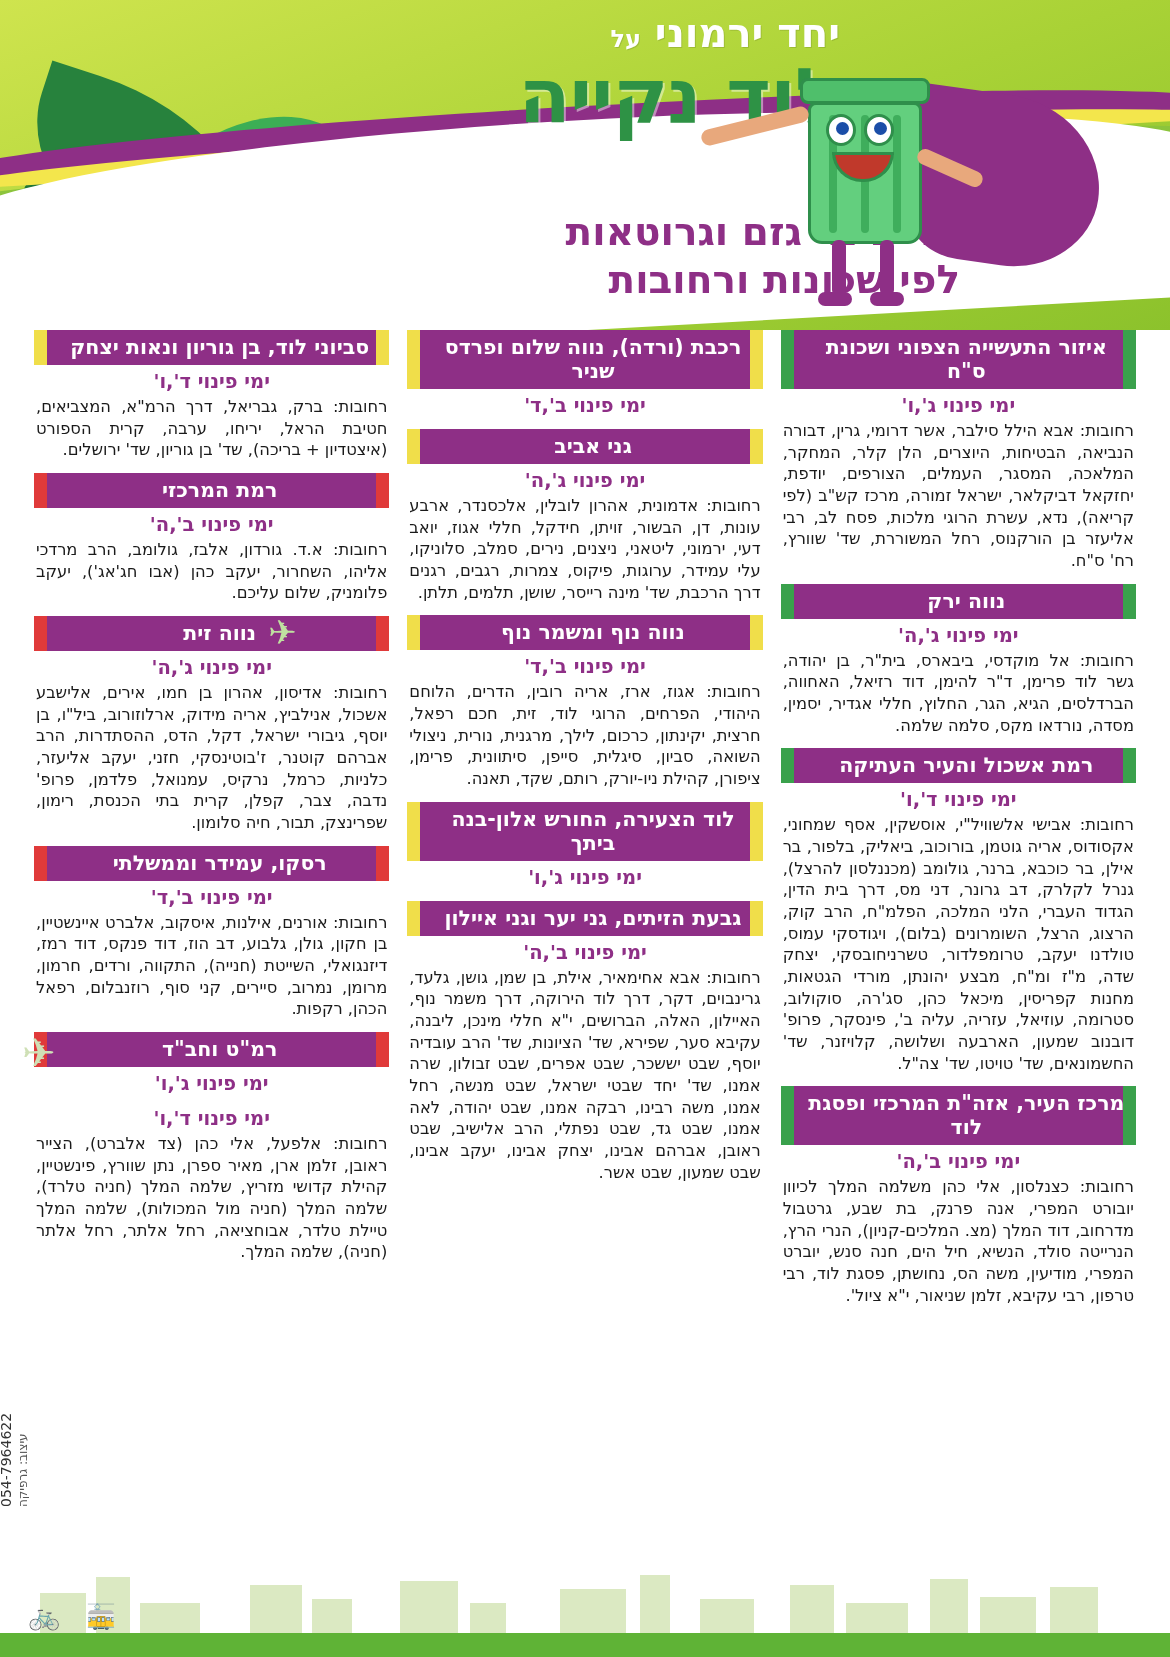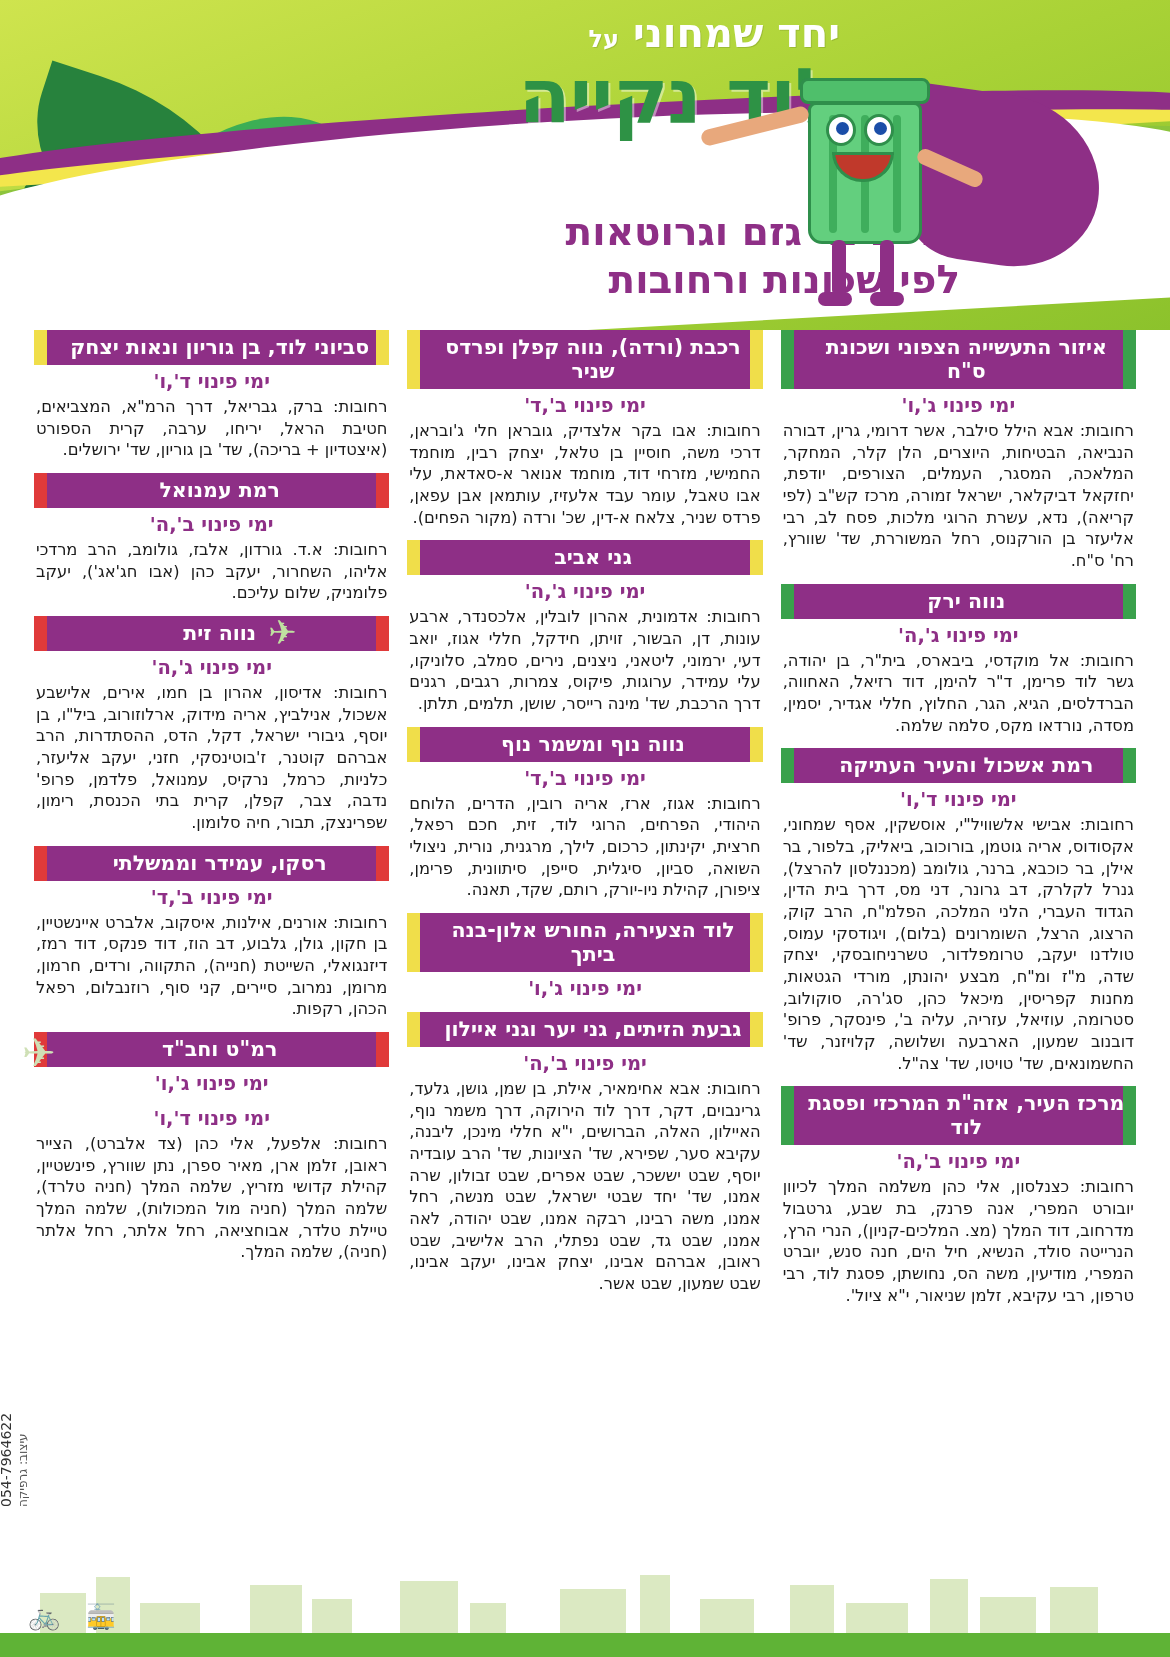--- a/index.html
+++ b/index.html
@@ -176,21 +176,21 @@
   <div class="leaf l4"></div>
   <div class="leaf l3"></div>
   <div class="leaf l2"></div>
 
   <div class="swoosh-purple"></div>
   <div class="swoosh-yellow"></div>
   <div class="swoosh-green"></div>
   <div class="swoosh"></div>
 
   <div class="title-top">
-    <span>יחד שמחוני</span>
+    <span>יחד ירמוני</span>
     <span class="small">על</span>
   </div>
   <div class="title-main">לוד נקייה</div>
 
   <div class="subtitle">
     <div>ימי פינוי גזם וגרוטאות</div>
     <div>לפי שכונות ורחובות</div>
   </div>
 
   <div class="mascot">
@@ -236,23 +236,22 @@
         <div class="streets">רחובות: אבישי אלשוויל"י, אוסשקין, אסף שמחוני, אקסודוס, אריה גוטמן, בורוכוב, ביאליק, בלפור, בר אילן, בר כוכבא, ברנר, גולומב (מכננלסון להרצל), גנרל לקלרק, דב גרונר, דני מס, דרך בית הדין, הגדוד העברי, הלני המלכה, הפלמ"ח, הרב קוק, הרצוג, הרצל, השומרונים (בלום), ויגודסקי עמוס, טולדנו יעקב, טרומפלדור, טשרניחובסקי, יצחק שדה, מ"ז ומ"ח, מבצע יהונתן, מורדי הגטאות, מחנות קפריסין, מיכאל כהן, סג'רה, סוקולוב, סטרומה, עוזיאל, עזריה, עליה ב', פינסקר, פרופ' דובנוב שמעון, הארבעה ושלושה, קלויזנר, שד' החשמונאים, שד' טויטו, שד' צה"ל.</div>
       </div>
       <div class="block">
         <div class="bar"><span class="tab tab-right tab-green"></span><span>מרכז העיר, אזה"ת המרכזי ופסגת לוד</span><span class="tab tab-left tab-green"></span></div>
         <div class="days">ימי פינוי ב',ה'</div>
         <div class="streets">רחובות: כצנלסון, אלי כהן משלמה המלך לכיוון יובורט המפרי, אנה פרנק, בת שבע, גרטבול מדרחוב, דוד המלך (מצ. המלכים-קניון), הנרי הרץ, הנרייטה סולד, הנשיא, חיל הים, חנה סנש, יוברט המפרי, מודיעין, משה הס, נחושתן, פסגת לוד, רבי טרפון, רבי עקיבא, זלמן שניאור, י"א ציול'.</div>
       </div>
     </div>
     <div class="col">
       <div class="block">
-        <div class="bar"><span class="tab tab-right tab-yellow"></span><span>רכבת (ורדה), נווה קפלן ופרדס שניר</span><span class="tab tab-left tab-yellow"></span></div>
+        <div class="bar"><span class="tab tab-right tab-yellow"></span><span>רכבת (ורדה), נווה שלום ופרדס שניר</span><span class="tab tab-left tab-yellow"></span></div>
         <div class="days">ימי פינוי ב',ד'</div>
-        <div class="streets">רחובות: אבו בקר אלצדיק, גובראן חלי ג'ובראן, דרכי משה, חוסיין בן טלאל, יצחק רבין, מוחמד החמישי, מזרחי דוד, מוחמד אנואר א-סאדאת, עלי אבו טאבל, עומר עבד אלעזיז, עותמאן אבן עפאן, פרדס שניר, צלאח א-דין, שכ' ורדה (מקור הפחים).</div>
       </div>
       <div class="block">
         <div class="bar"><span class="tab tab-right tab-yellow"></span><span>גני אביב</span><span class="tab tab-left tab-yellow"></span></div>
         <div class="days">ימי פינוי ג',ה'</div>
         <div class="streets">רחובות: אדמונית, אהרון לובלין, אלכסנדר, ארבע עונות, דן, הבשור, זויתן, חידקל, חללי אגוז, יואב דעי, ירמוני, ליטאני, ניצנים, נירים, סמלב, סלוניקו, עלי עמידר, ערוגות, פיקוס, צמרות, רגבים, רגנים דרך הרכבת, שד' מינה רייסר, שושן, תלמים, תלתן.</div>
       </div>
       <div class="block">
         <div class="bar"><span class="tab tab-right tab-yellow"></span><span>נווה נוף ומשמר נוף</span><span class="tab tab-left tab-yellow"></span></div>
         <div class="days">ימי פינוי ב',ד'</div>
         <div class="streets">רחובות: אגוז, ארז, אריה רובין, הדרים, הלוחם היהודי, הפרחים, הרוגי לוד, זית, חכם רפאל, חרצית, יקינתון, כרכום, לילך, מרגנית, נורית, ניצולי השואה, סביון, סיגלית, סייפן, סיתוונית, פרימן, ציפורן, קהילת ניו-יורק, רותם, שקד, תאנה.</div>
@@ -267,21 +266,21 @@
         <div class="streets">רחובות: אבא אחימאיר, אילת, בן שמן, גושן, גלעד, גרינבוים, דקר, דרך לוד הירוקה, דרך משמר נוף, האיילון, האלה, הברושים, י"א חללי מינכן, ליבנה, עקיבא סער, שפירא, שד' הציונות, שד' הרב עובדיה יוסף, שבט יששכר, שבט אפרים, שבט זבולון, שרה אמנו, שד' יחד שבטי ישראל, שבט מנשה, רחל אמנו, משה רבינו, רבקה אמנו, שבט יהודה, לאה אמנו, שבט גד, שבט נפתלי, הרב אלישיב, שבט ראובן, אברהם אבינו, יצחק אבינו, יעקב אבינו, שבט שמעון, שבט אשר.</div>
       </div>
     </div>
     <div class="col">
       <div class="block">
         <div class="bar"><span class="tab tab-right tab-yellow"></span><span>סביוני לוד, בן גוריון ונאות יצחק</span><span class="tab tab-left tab-yellow"></span></div>
         <div class="days">ימי פינוי ד',ו'</div>
         <div class="streets">רחובות: ברק, גבריאל, דרך הרמ"א, המצביאים, חטיבת הראל, יריחו, ערבה, קרית הספורט (איצטדיון + בריכה), שד' בן גוריון, שד' ירושלים.</div>
       </div>
       <div class="block">
-        <div class="bar"><span class="tab tab-right tab-red"></span><span>רמת עמנואל</span><span class="tab tab-left tab-red"></span></div>
+        <div class="bar"><span class="tab tab-right tab-red"></span><span>רמת המרכזי</span><span class="tab tab-left tab-red"></span></div>
         <div class="days">ימי פינוי ב',ה'</div>
         <div class="streets">רחובות: א.ד. גורדון, אלבז, גולומב, הרב מרדכי אליהו, השחרור, יעקב כהן (אבו חג'אג'), יעקב פלומניק, שלום עליכם.</div>
       </div>
       <div class="block">
         <div class="bar"><span class="tab tab-right tab-red"></span><span>נווה זית</span><span class="tab tab-left tab-red"></span></div>
         <div class="days">ימי פינוי ג',ה'</div>
         <div class="streets">רחובות: אדיסון, אהרון בן חמו, אירים, אלישבע אשכול, אנילביץ, אריה מידוק, ארלוזורוב, ביל"ו, בן יוסף, גיבורי ישראל, דקל, הדס, ההסתדרות, הרב אברהם קוטנר, ז'בוטינסקי, חזני, יעקב אליעזר, כלניות, כרמל, נרקיס, עמנואל, פלדמן, פרופ' נדבה, צבר, קפלן, קרית בתי הכנסת, רימון, שפרינצק, תבור, חיה סלומון.</div>
       </div>
       <div class="block">
         <div class="bar"><span class="tab tab-right tab-red"></span><span>רסקו, עמידר וממשלתי</span><span class="tab tab-left tab-red"></span></div>

